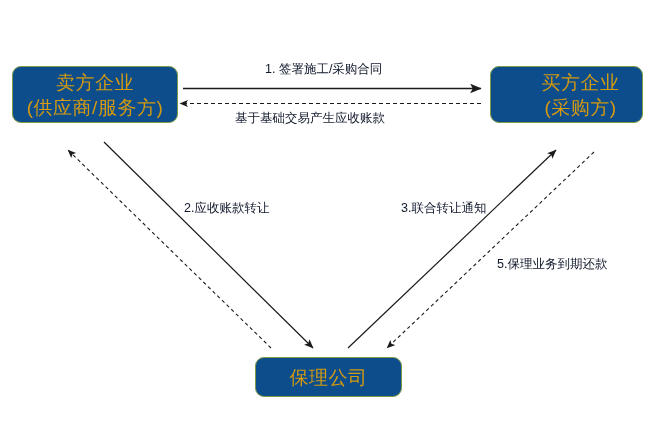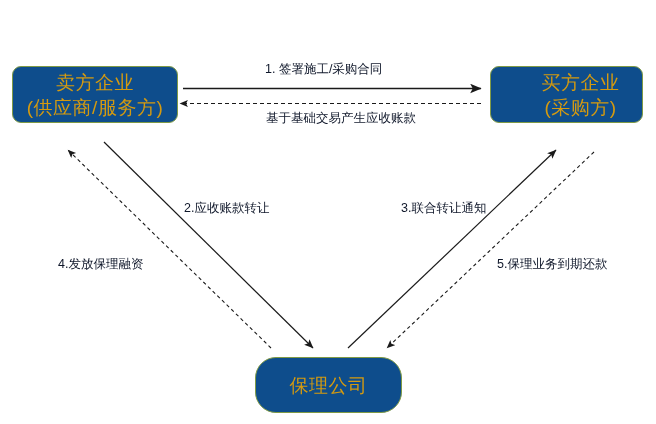--- a/index.html
+++ b/index.html
@@ -36,33 +36,33 @@
     align-items: center;
     justify-content: center;
     color: #d49a10;
     font-size: 19px;
     line-height: 25px;
     letter-spacing: 0.5px;
     white-space: nowrap;
   }
   #node-seller  { left: 12px;  top: 66px;  width: 166px; height: 57px; }
   #node-buyer   { left: 490px; top: 66px;  width: 153px; height: 57px; padding-left: 28px; }
-  #node-factor  { left: 255px; top: 357px; width: 147px; height: 56px; border-radius: 21px; }
+  #node-factor  { left: 255px; top: 357px; width: 147px; height: 40px; }
 
   .node-line { display: block; }
 
   .edge-label {
     position: absolute;
     color: #0f172a;
     font-size: 12.5px;
     line-height: 16px;
     white-space: nowrap;
   }
   #label-contract   { left: 265px; top: 61px; }
-  #label-receivable { left: 266px; top: 110px; }
+  #label-receivable { left: 235px; top: 110px; }
   #label-transfer   { left: 184px; top: 200px; }
   #label-notice     { left: 381px; top: 200px; margin-left: 20px; }
   #label-funding    { left: 58px;  top: 256px; }
   #label-repay      { left: 497px; top: 256px; }
 </style>
 </head>
 <body>
 
 <div id="canvas">
 
@@ -100,16 +100,15 @@
   </div>
 
   <div class="node" id="node-factor">
     <span class="node-line">保理公司</span>
   </div>
 
   <div class="edge-label" id="label-contract">1. 签署施工/采购合同</div>
   <div class="edge-label" id="label-receivable">基于基础交易产生应收账款</div>
   <div class="edge-label" id="label-transfer">2.应收账款转让</div>
   <div class="edge-label" id="label-notice">3.联合转让通知</div>
-  <div class="edge-label" id="label-funding">4.发放保理融资</div>
   <div class="edge-label" id="label-repay">5.保理业务到期还款</div>
 
 </div>
 
 </body></html>

